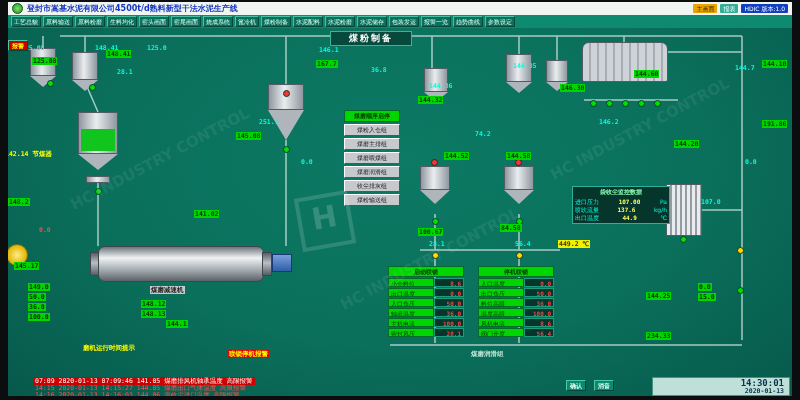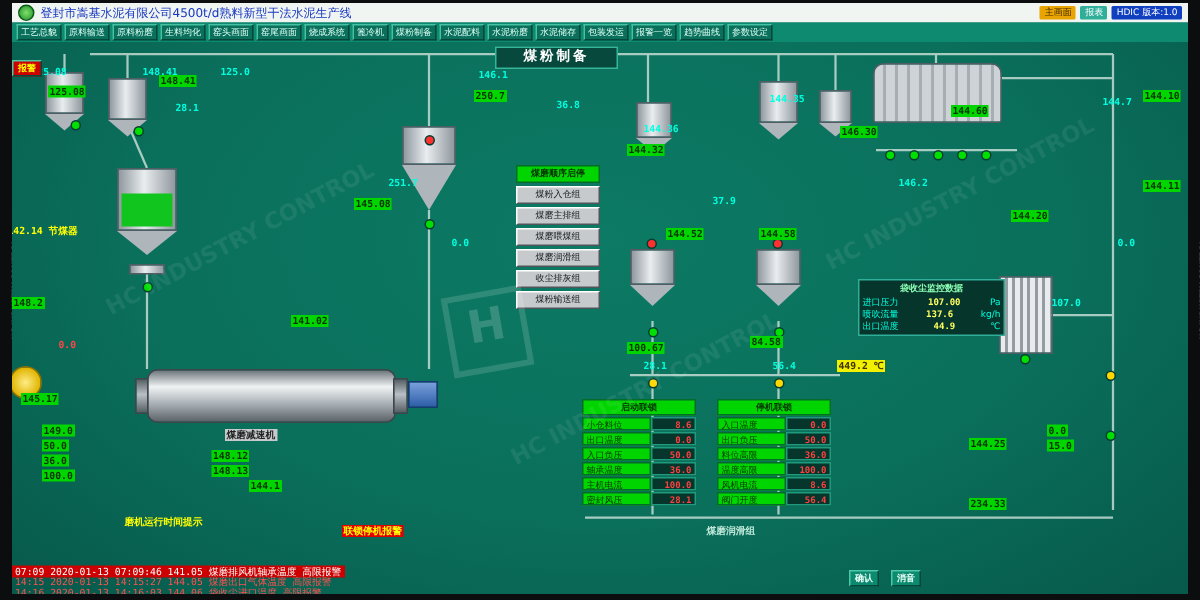--- a/index.html
+++ b/index.html
@@ -14,21 +14,21 @@
   .bezel-right{left:792px;top:0;width:8px;height:400px;}
   .bezel-top{left:0;top:0;width:800px;height:2px;}
   .bezel-bottom{left:0;top:396px;width:800px;height:4px;}
   .bezel-wm{position:absolute;left:-40px;top:190px;color:rgba(255,255,255,.28);
             font:bold 5px "DejaVu Sans",sans-serif;transform:rotate(-90deg);width:100px;text-align:center;}
 
   
   .topbar{position:absolute;left:8px;top:2px;width:784px;height:13px;background:#f0f5f2;
           display:flex;align-items:center;gap:4px;padding:0 4px;box-sizing:border-box;z-index:10;}
   .logo-dot{width:9px;height:9px;border-radius:50%;background:radial-gradient(#7fe06a,#1e8f2a);border:1px solid #0a5c14;}
-  .company-title{color:#1535c0;font-size:8px;font-weight:normal;white-space:nowrap;overflow:hidden;}
+  .company-title{color:#1535c0;font-size:8px;font-weight:bold;white-space:nowrap;overflow:hidden;}
   .badges{margin-left:auto;display:flex;gap:3px;}
   .badge{font-size:6px;line-height:9px;height:9px;padding:0 3px;border-radius:1px;color:#fff;white-space:nowrap;}
 
   .menubar{position:absolute;left:8px;top:15px;width:784px;height:13px;background:#0e8a70;
            display:flex;gap:2px;align-items:center;padding:0 3px;box-sizing:border-box;z-index:10;overflow:hidden;}
   .mi{font-size:6px;line-height:9px;color:#dcfff4;background:#0a6f5b;padding:0 2px;white-space:nowrap;
       border:1px solid;border-color:#44c2a2 #06473a #06473a #44c2a2;cursor:default;}
 
   .page-title{position:absolute;left:330px;top:31px;width:80px;height:13px;background:#07493c;
               border:1px solid #35b699;color:#fff;font-size:9px;font-weight:bold;text-align:center;
@@ -80,21 +80,21 @@
 
   
   .mon{position:absolute;left:572px;top:186px;width:98px;background:#06352b;border:1px solid #2fae9a;
        font-size:6px;color:#00ffe0;padding:1px 2px;z-index:5;box-sizing:border-box;}
   .mon-head{color:#8cffb4;text-align:center;font-weight:bold;margin-bottom:1px;}
   .mrow{display:flex;justify-content:space-between;line-height:8px;}
   .mrow .mv{color:#ffff60;font-family:"DejaVu Sans Mono",monospace;font-weight:bold;}
 
   
   .al{position:absolute;font:6.5px "DejaVu Sans Mono",monospace;line-height:8px;white-space:nowrap;
-      padding:0 2px;z-index:7;color:#ff5050;}
+      padding:0 2px;z-index:7;color:#ff5050;margin-left:25px;}
   .clock{position:absolute;left:652px;top:377px;width:138px;height:19px;background:#bfe0d8;
          border:1px solid #47917f;color:#07324a;display:flex;flex-direction:column;align-items:flex-end;
          justify-content:center;padding:0 5px;box-sizing:border-box;z-index:8;}
   .clock-time{font:bold 9px "DejaVu Sans Mono",monospace;line-height:9px;}
   .clock-date{font:bold 6.5px "DejaVu Sans Mono",monospace;line-height:7px;}
 
   
   .wm{position:absolute;color:#ffffff;opacity:.07;font:bold 15px "DejaVu Sans",sans-serif;
       transform:rotate(-28deg);pointer-events:none;z-index:50;white-space:nowrap;}
   .wlogo{position:absolute;left:298px;top:194px;width:46px;height:46px;border:4px solid rgba(255,255,255,.15);
@@ -229,57 +229,57 @@
 
     <div class="vb" style="left: 20px; top: 44px;">125.08</div>
         <div class="vb" style="left: 94px; top: 44px;">148.41</div>
         <div class="vb" style="left: 146px; top: 44px;">125.0</div>
         <div class="vb" style="left: 116px; top: 68px;">28.1</div>
         <div class="vb" style="left: 258px; top: 118px;">251.7</div>
         <div class="vb" style="left: 318px; top: 46px;">146.1</div>
         <div class="vb" style="left: 370px; top: 66px;">36.8</div>
         <div class="vb" style="left: 428px; top: 82px;">144.36</div>
         <div class="vb" style="left: 512px; top: 62px;">144.35</div>
-        <div class="vb" style="left: 474px; top: 130px;">37.9</div>
+        <div class="vb" style="left: 474px; top: 130px;">74.2</div>
         <div class="vb" style="left: 428px; top: 240px;">28.1</div>
         <div class="vb" style="left: 514px; top: 240px;">56.4</div>
         <div class="vb" style="left: 300px; top: 158px;">0.0</div>
         <div class="vb" style="left: 352px; top: 196px;">49.6</div>
         <div class="vb" style="left: 598px; top: 118px;">146.2</div>
         <div class="vb" style="left: 700px; top: 198px;">107.0</div>
         <div class="vb" style="left: 734px; top: 64px;">144.7</div>
         <div class="vb" style="left: 744px; top: 158px;">0.0</div>
         <div class="vb" style="left: 32px; top: 57px; color: rgb(6, 51, 0); background: rgb(0, 213, 0);">125.08</div>
         <div class="vb" style="left: 106px; top: 50px; color: rgb(6, 51, 0); background: rgb(0, 213, 0);">148.41</div>
         <div class="vb" style="left: 8px; top: 198px; color: rgb(6, 51, 0); background: rgb(0, 213, 0);">148.2</div>
         <div class="vb" style="left: 14px; top: 262px; color: rgb(6, 51, 0); background: rgb(0, 213, 0);">145.17</div>
         <div class="vb" style="left: 28px; top: 283px; color: rgb(6, 51, 0); background: rgb(0, 213, 0);">149.0</div>
         <div class="vb" style="left: 28px; top: 293px; color: rgb(6, 51, 0); background: rgb(0, 213, 0);">50.0</div>
         <div class="vb" style="left: 28px; top: 303px; color: rgb(6, 51, 0); background: rgb(0, 213, 0);">36.0</div>
         <div class="vb" style="left: 28px; top: 313px; color: rgb(6, 51, 0); background: rgb(0, 213, 0);">100.0</div>
         <div class="vb" style="left: 141px; top: 300px; color: rgb(6, 51, 0); background: rgb(0, 213, 0);">148.12</div>
         <div class="vb" style="left: 141px; top: 310px; color: rgb(6, 51, 0); background: rgb(0, 213, 0);">148.13</div>
         <div class="vb" style="left: 166px; top: 320px; color: rgb(6, 51, 0); background: rgb(0, 213, 0);">144.1</div>
-        <div class="vb" style="left: 316px; top: 60px; color: rgb(6, 51, 0); background: rgb(0, 213, 0);">250.7</div>
+        <div class="vb" style="left: 316px; top: 60px; color: rgb(6, 51, 0); background: rgb(0, 213, 0);">167.7</div>
         <div class="vb" style="left: 418px; top: 96px; color: rgb(6, 51, 0); background: rgb(0, 213, 0);">144.32</div>
         <div class="vb" style="left: 444px; top: 152px; color: rgb(6, 51, 0); background: rgb(0, 213, 0);">144.52</div>
         <div class="vb" style="left: 506px; top: 152px; color: rgb(6, 51, 0); background: rgb(0, 213, 0);">144.58</div>
         <div class="vb" style="left: 418px; top: 228px; color: rgb(6, 51, 0); background: rgb(0, 213, 0);">100.67</div>
         <div class="vb" style="left: 500px; top: 224px; color: rgb(6, 51, 0); background: rgb(0, 213, 0);">84.58</div>
         <div class="vb" style="left: 560px; top: 84px; color: rgb(6, 51, 0); background: rgb(0, 213, 0);">146.30</div>
         <div class="vb" style="left: 634px; top: 70px; color: rgb(6, 51, 0); background: rgb(0, 213, 0);">144.60</div>
         <div class="vb" style="left: 674px; top: 140px; color: rgb(6, 51, 0); background: rgb(0, 213, 0);">144.20</div>
         <div class="vb" style="left: 646px; top: 292px; color: rgb(6, 51, 0); background: rgb(0, 213, 0);">144.25</div>
         <div class="vb" style="left: 646px; top: 332px; color: rgb(6, 51, 0); background: rgb(0, 213, 0);">234.33</div>
         <div class="vb" style="left: 698px; top: 283px; color: rgb(6, 51, 0); background: rgb(0, 213, 0);">0.0</div>
         <div class="vb" style="left: 698px; top: 293px; color: rgb(6, 51, 0); background: rgb(0, 213, 0);">15.0</div>
         <div class="vb" style="left: 236px; top: 132px; color: rgb(6, 51, 0); background: rgb(0, 213, 0);">145.08</div>
         <div class="vb" style="left: 194px; top: 210px; color: rgb(6, 51, 0); background: rgb(0, 213, 0);">141.02</div>
         <div class="vb" style="left: 762px; top: 60px; color: rgb(6, 51, 0); background: rgb(0, 213, 0);">144.10</div>
-        <div class="vb" style="left: 762px; top: 120px; color: rgb(6, 51, 0); background: rgb(0, 213, 0);">144.11</div>
+        <div class="vb" style="left: 762px; top: 120px; color: rgb(6, 51, 0); background: rgb(0, 213, 0);">191.86</div>
         <div class="vb" style="left: 4px; top: 150px; color: rgb(255, 255, 0);">142.14 节煤器</div>
         <div class="vb" style="left: 558px; top: 240px; color: rgb(64, 48, 0); background: rgb(240, 240, 0);">449.2 ℃</div>
         <div class="vb" style="left: 82px; top: 344px; color: rgb(255, 255, 0);">磨机运行时间提示</div>
         <div class="vb" style="left: 228px; top: 350px; color: rgb(255, 255, 0); background: rgb(224, 0, 0);">联锁停机报警</div>
         <div class="vb" style="left: 38px; top: 226px; color: rgb(255, 69, 69);">0.0</div>
         <div class="vb" style="left: 150px; top: 286px; color: rgb(34, 34, 34); background: rgb(198, 202, 205);">煤磨减速机</div>
         <div class="vb" style="left: 470px; top: 350px; color: rgb(191, 232, 218);">煤磨润滑组</div>
       </div>
 
     <div>
@@ -385,20 +385,24 @@
         </div>
     </div>
 
     <div>
 
     <div class="al" style="left: 8px; top: 377px; color: rgb(255, 255, 255); background: rgb(204, 0, 0);">07:09 2020-01-13 07:09:46 141.05 煤磨排风机轴承温度 高限报警</div>
         <div class="al" style="left: 8px; top: 384px; color: rgb(255, 80, 80);">14:15 2020-01-13 14:15:27 144.05 煤磨出口气体温度 高限报警</div>
         <div class="al" style="left: 8px; top: 391px; color: rgb(255, 80, 80);">14:16 2020-01-13 14:16:03 144.06 袋收尘进口温度 高限报警</div>
       </div>
 
+    <div class="clock">
+      <span class="clock-time">14:30:01</span>
+      <span class="clock-date">2020-01-13</span>
+    </div>
 
     <div class="wm" style="left:60px;top:150px;">HC INDUSTRY CONTROL</div>
     <div class="wm" style="left:330px;top:250px;">HC INDUSTRY CONTROL</div>
     <div class="wm" style="left:540px;top:120px;">HC INDUSTRY CONTROL</div>
     <div class="wlogo">H</div>
   </div>
 
   <div class="bezel bezel-left">
     <div class="bezel-wm">HC INDUSTRY CONTROL</div>
   </div>

